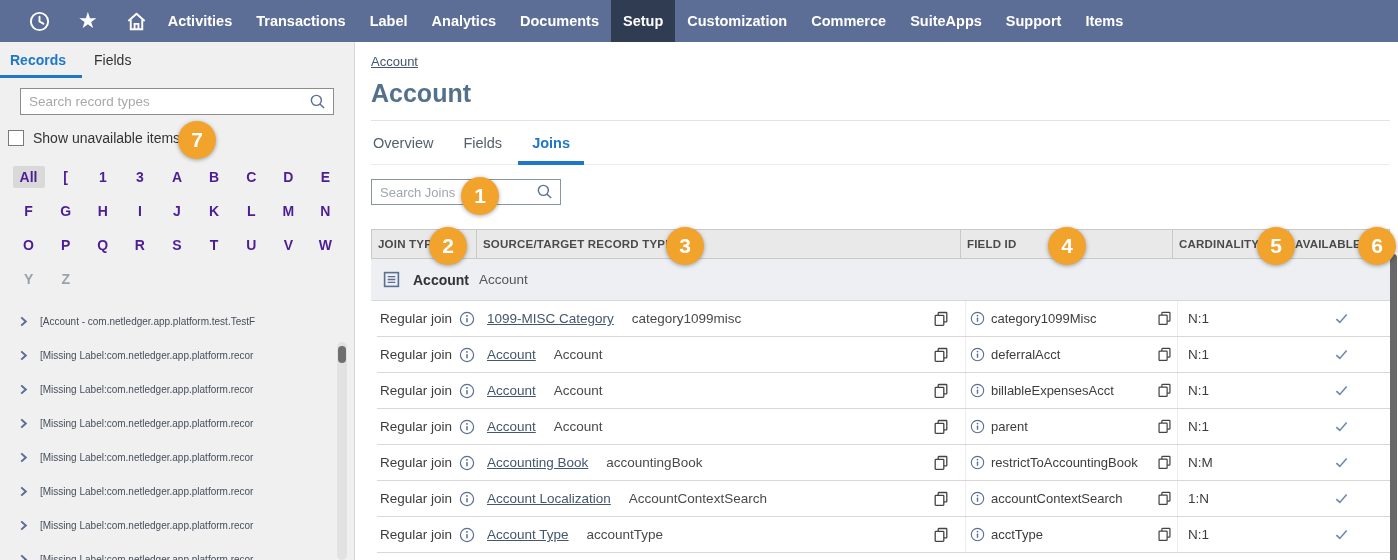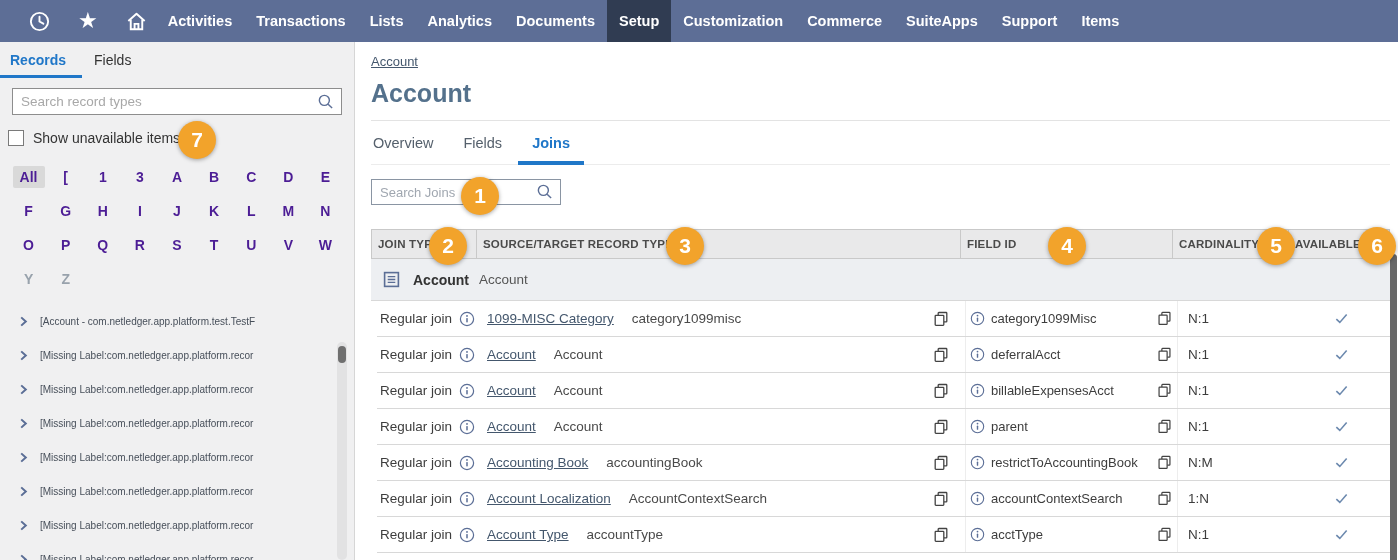--- a/index.html
+++ b/index.html
@@ -23,21 +23,21 @@
   
   .content{display:flex;height:518px;}
   .sidebar{width:355px;flex-shrink:0;background:#f0f0f1;border-right:1px solid #d6d6d6;position:relative;overflow:hidden;}
   .main{flex:1;background:#fff;position:relative;padding-left:16px;}
 
   
   .side-tabs{display:flex;align-items:center;height:36px;padding-left:10px;gap:28px;}
   .side-tab{font-size:14px;color:#333;cursor:pointer;height:100%;display:flex;align-items:center;position:relative;}
   .side-tab.active{color:var(--accent-blue);font-weight:700;}
   .side-tab.active::after{content:"";position:absolute;left:-10px;right:-16px;bottom:0;height:3px;background:var(--accent-blue);}
-  .side-search{margin:10px 12px 0;position:relative;border-radius:8px;}
+  .side-search{margin:10px 20px 0;position:relative;border-radius:8px;}
   .side-search input{width:100%;height:27px;border:1px solid #8d8d8d;background:#fff;padding:0 32px 0 8px;
        font-size:13.5px;color:#333;font-family:inherit;outline:none;}
   .side-search input::placeholder{color:#a8a8a8;}
   .search-glyph{position:absolute;right:8px;top:5px;cursor:pointer;}
   .checkbox-row{display:flex;align-items:center;gap:9px;margin:13px 8px 0;cursor:pointer;height:20px;}
   .checkbox{width:16px;height:16px;background:#fff;border:1px solid #7a7a7a;flex-shrink:0;}
   .checkbox-label{font-size:14px;color:#333;}
   .alphabet{display:grid;grid-template-columns:repeat(9,1fr);margin:12px 10px 0;}
   .alpha{height:34px;display:flex;align-items:center;justify-content:center;font-size:14px;font-weight:700;color:#4c1d95;cursor:pointer;}
   .alpha .chip{padding:3px 7px;border-radius:2px;}
@@ -124,21 +124,21 @@
       </button>
     </div>
     <nav class="nav-items" id="nav-items">
         <div class="nav-item">
           <span>Activities</span>
         </div>
         <div class="nav-item">
           <span>Transactions</span>
         </div>
         <div class="nav-item">
-          <span>Lists</span>
+          <span>Label</span>
         </div>
         <div class="nav-item">
           <span>Analytics</span>
         </div>
         <div class="nav-item">
           <span>Documents</span>
         </div>
         <div class="nav-item active">
           <span>Setup</span>
         </div>

